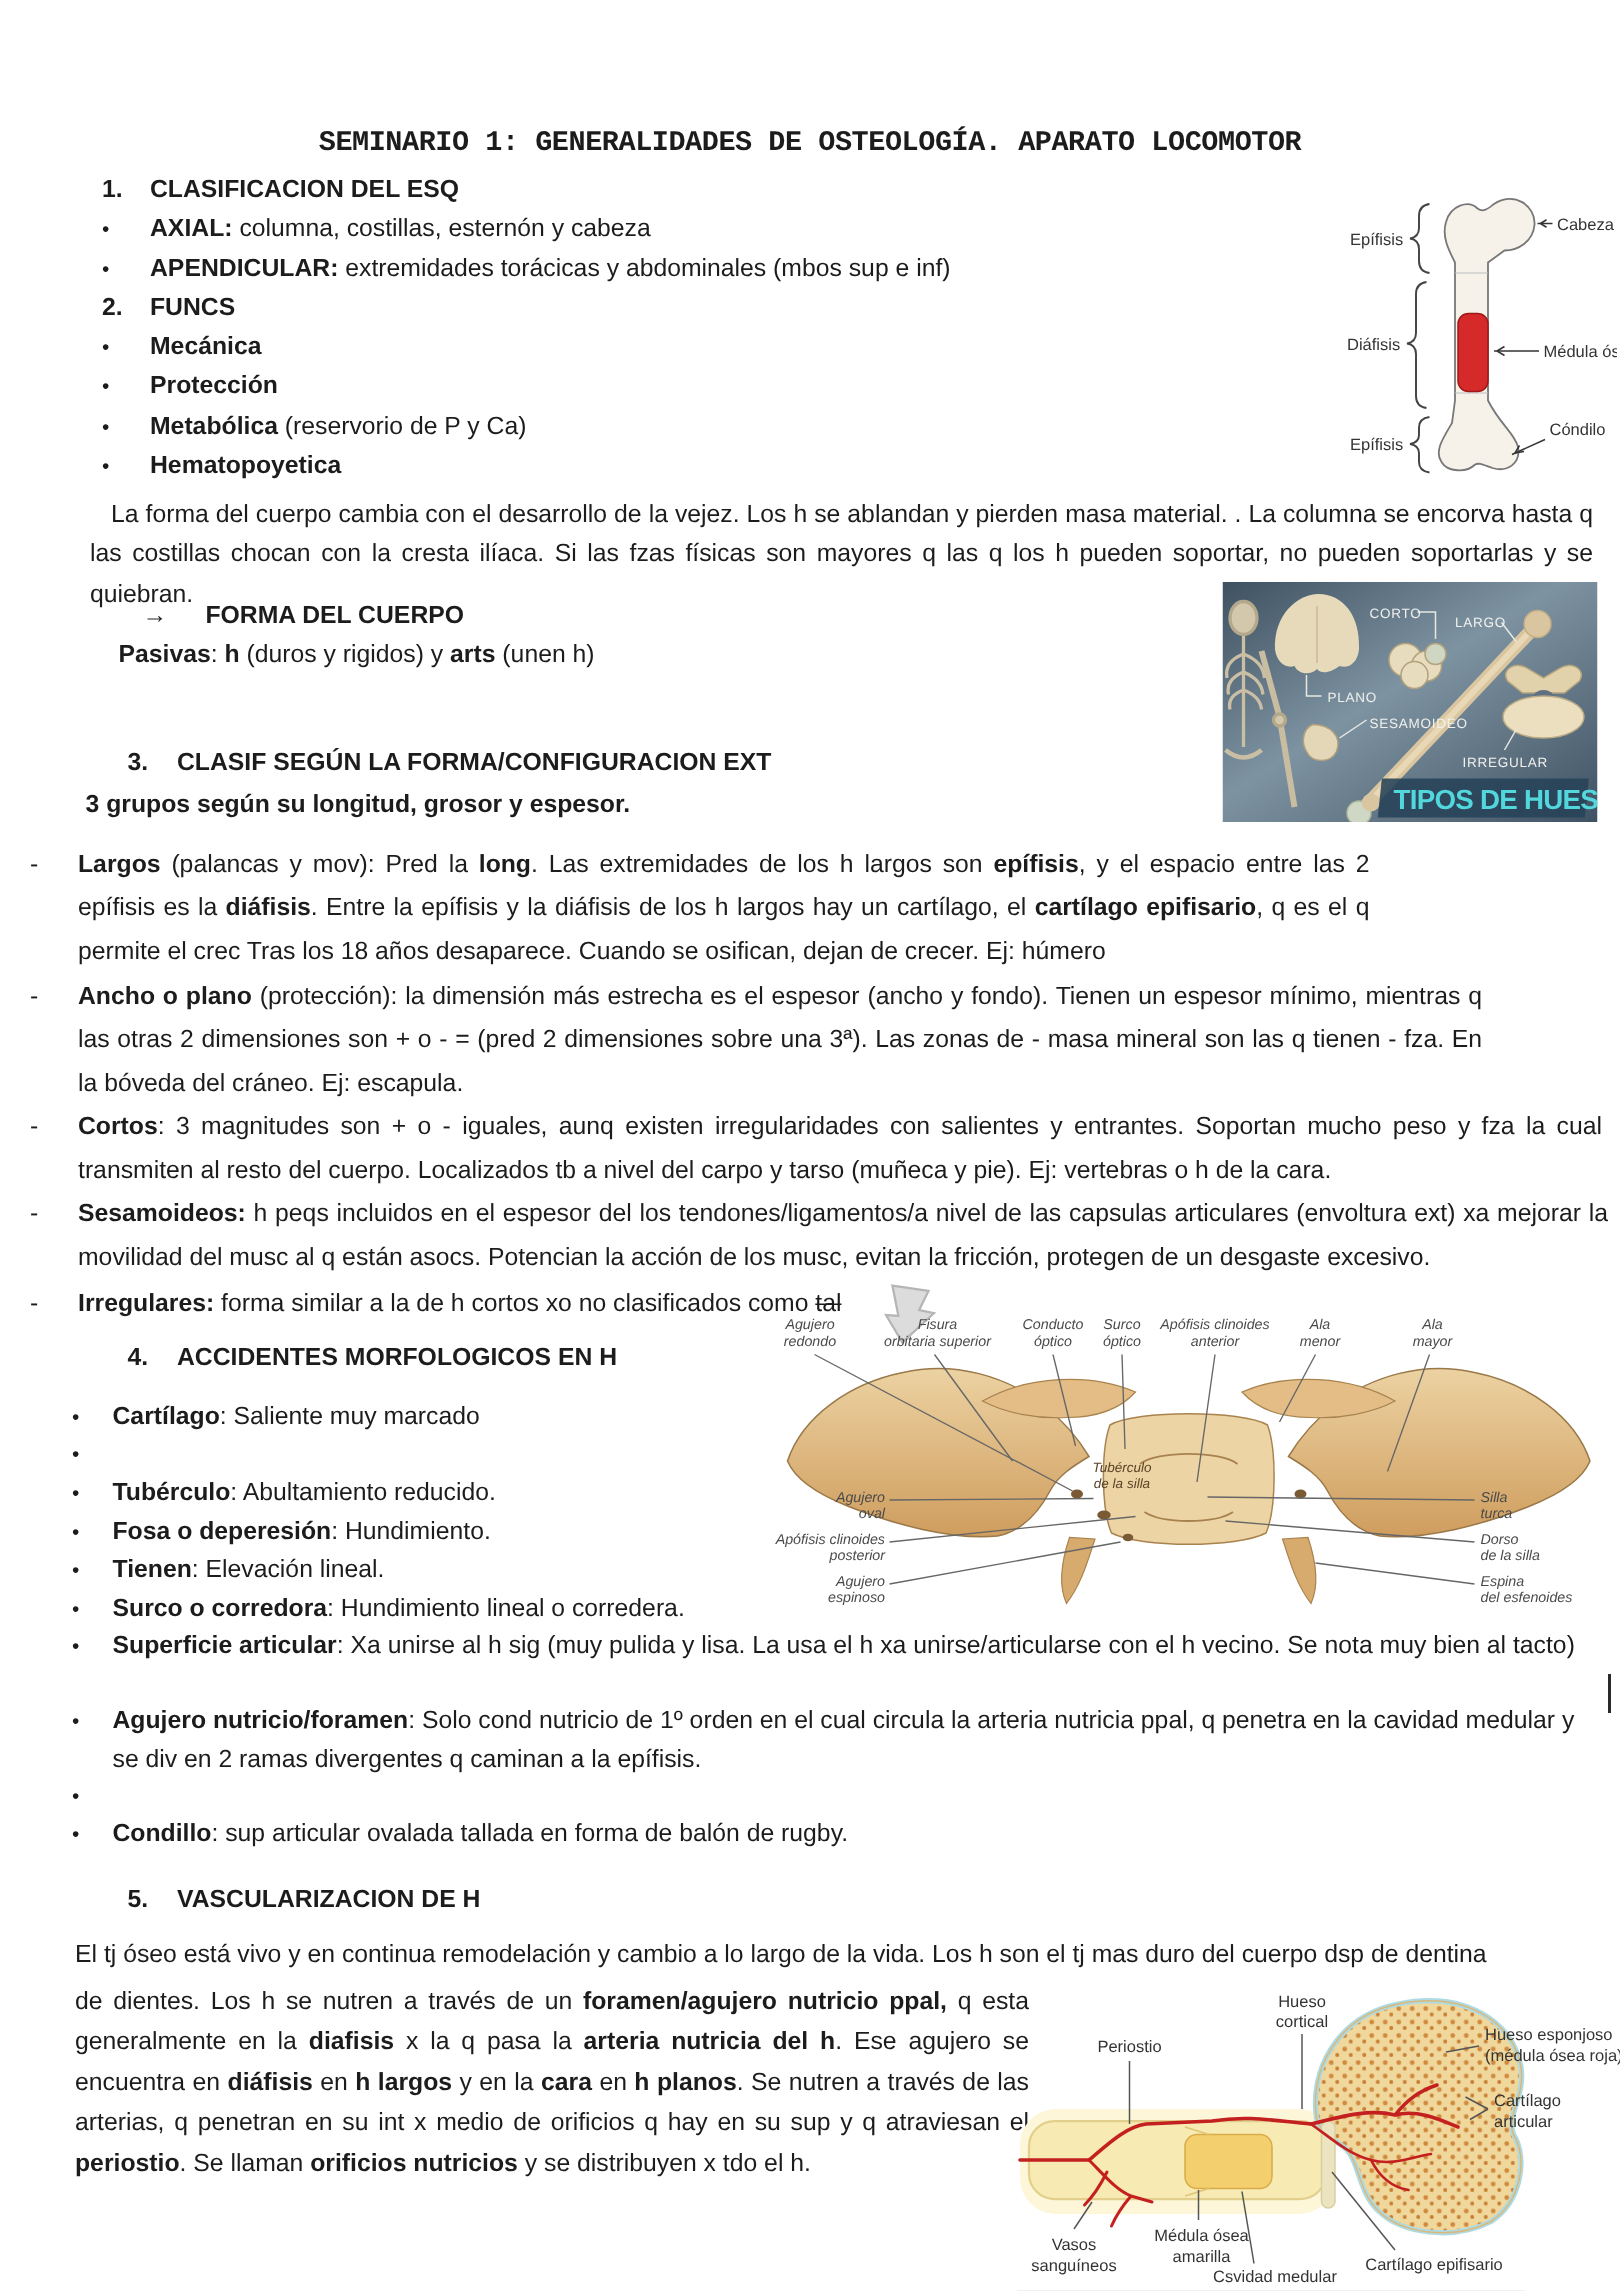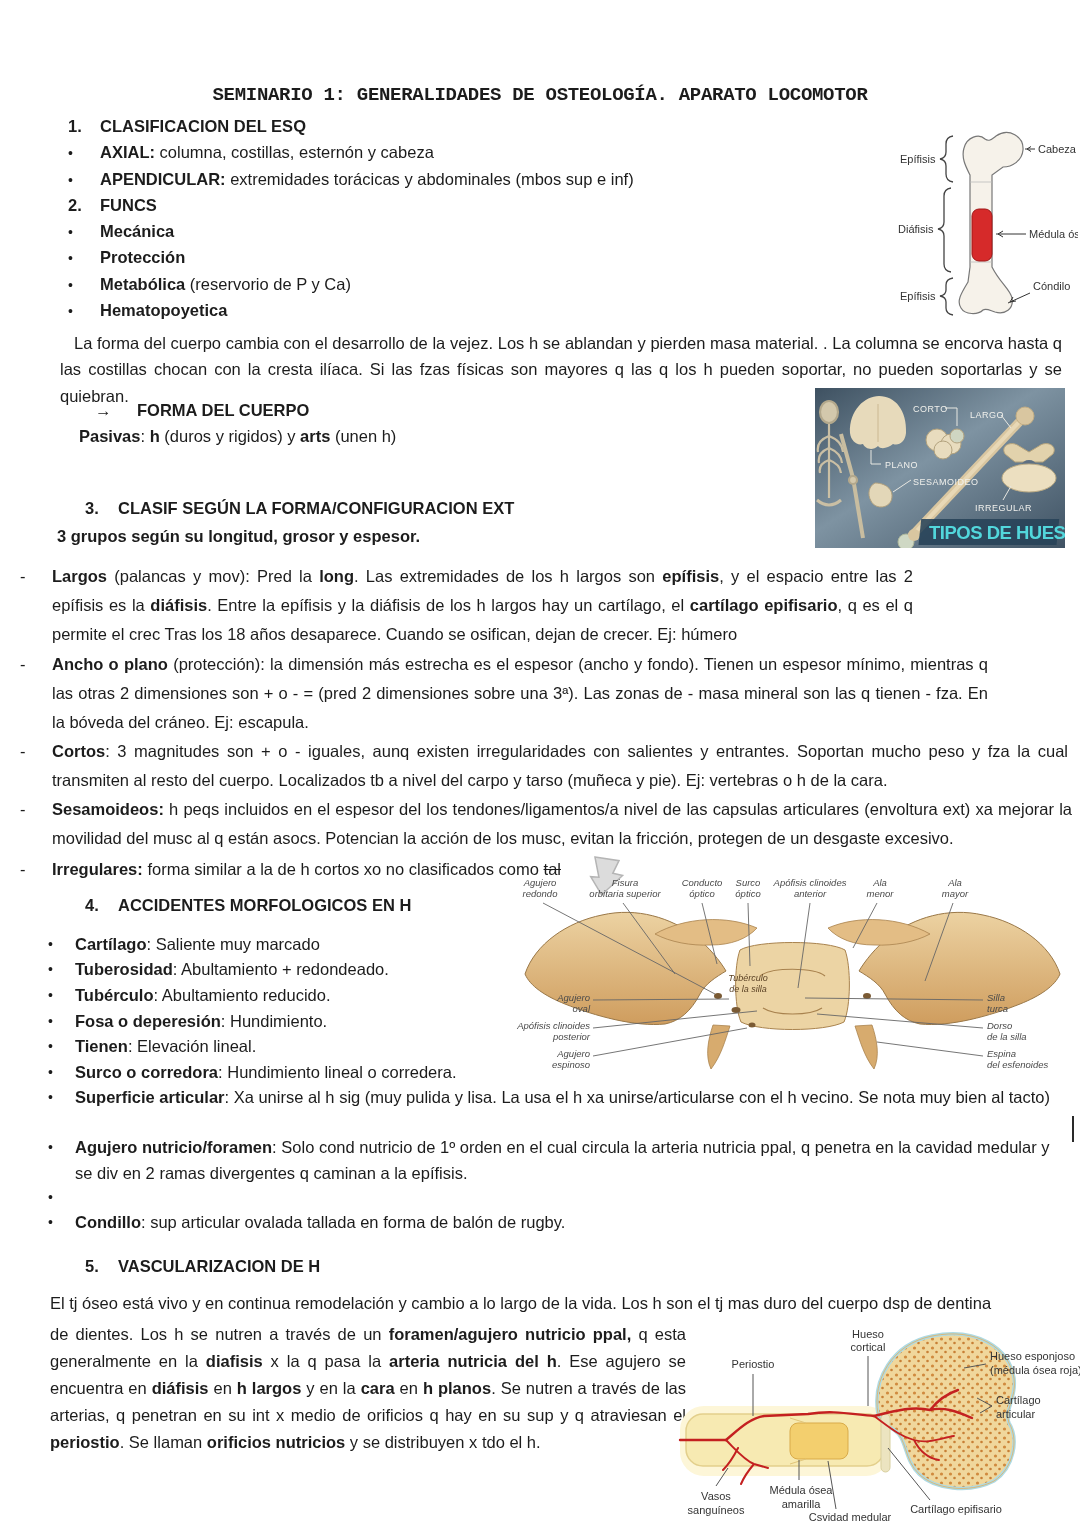--- a/index.html
+++ b/index.html
@@ -145,21 +145,20 @@
     <span class="mk">4.</span>
     <span>ACCIDENTES MORFOLOGICOS EN H</span>
   </div>
 
   <div id="s4-0" class="abs s4row">
       <span class="mk">•</span>
       <span><b>Cartílago</b>: Saliente muy marcado</span>
     </div>
   <div id="s4-1" class="abs s4row">
       <span class="mk">•</span>
-      <span><b>Tuberosidad</b>: Abultamiento + redondeado.</span>
     </div>
   <div id="s4-2" class="abs s4row">
       <span class="mk">•</span>
       <span><b>Tubérculo</b>: Abultamiento reducido.</span>
     </div>
   <div id="s4-3" class="abs s4row">
       <span class="mk">•</span>
       <span><b>Fosa o deperesión</b>: Hundimiento.</span>
     </div>
   <div id="s4-4" class="abs s4row">

